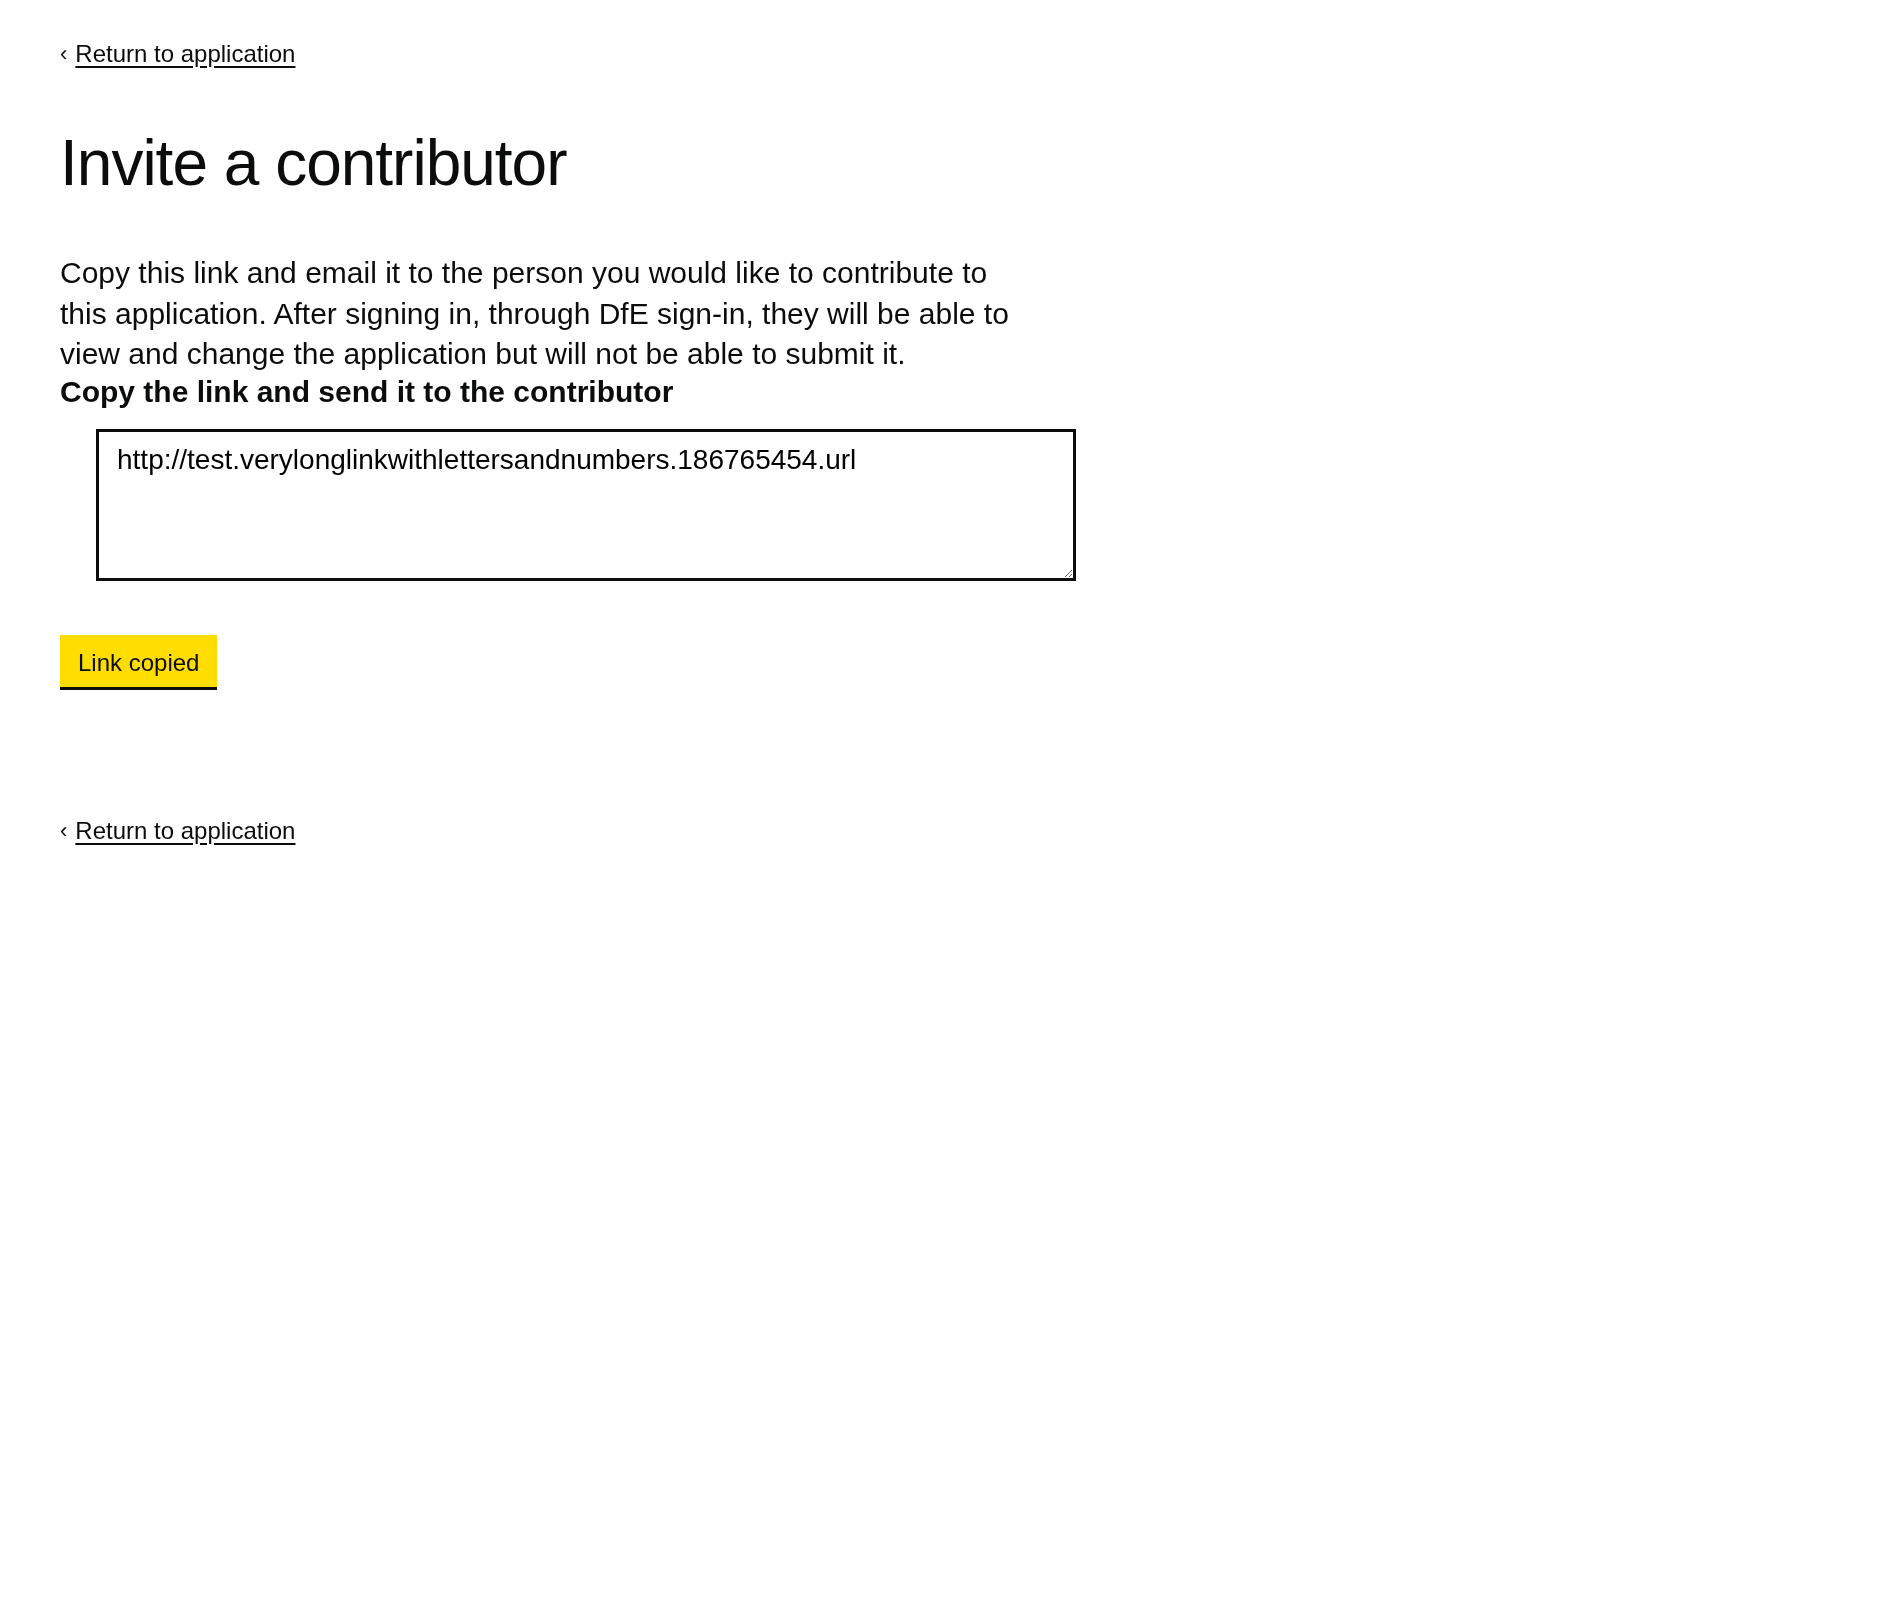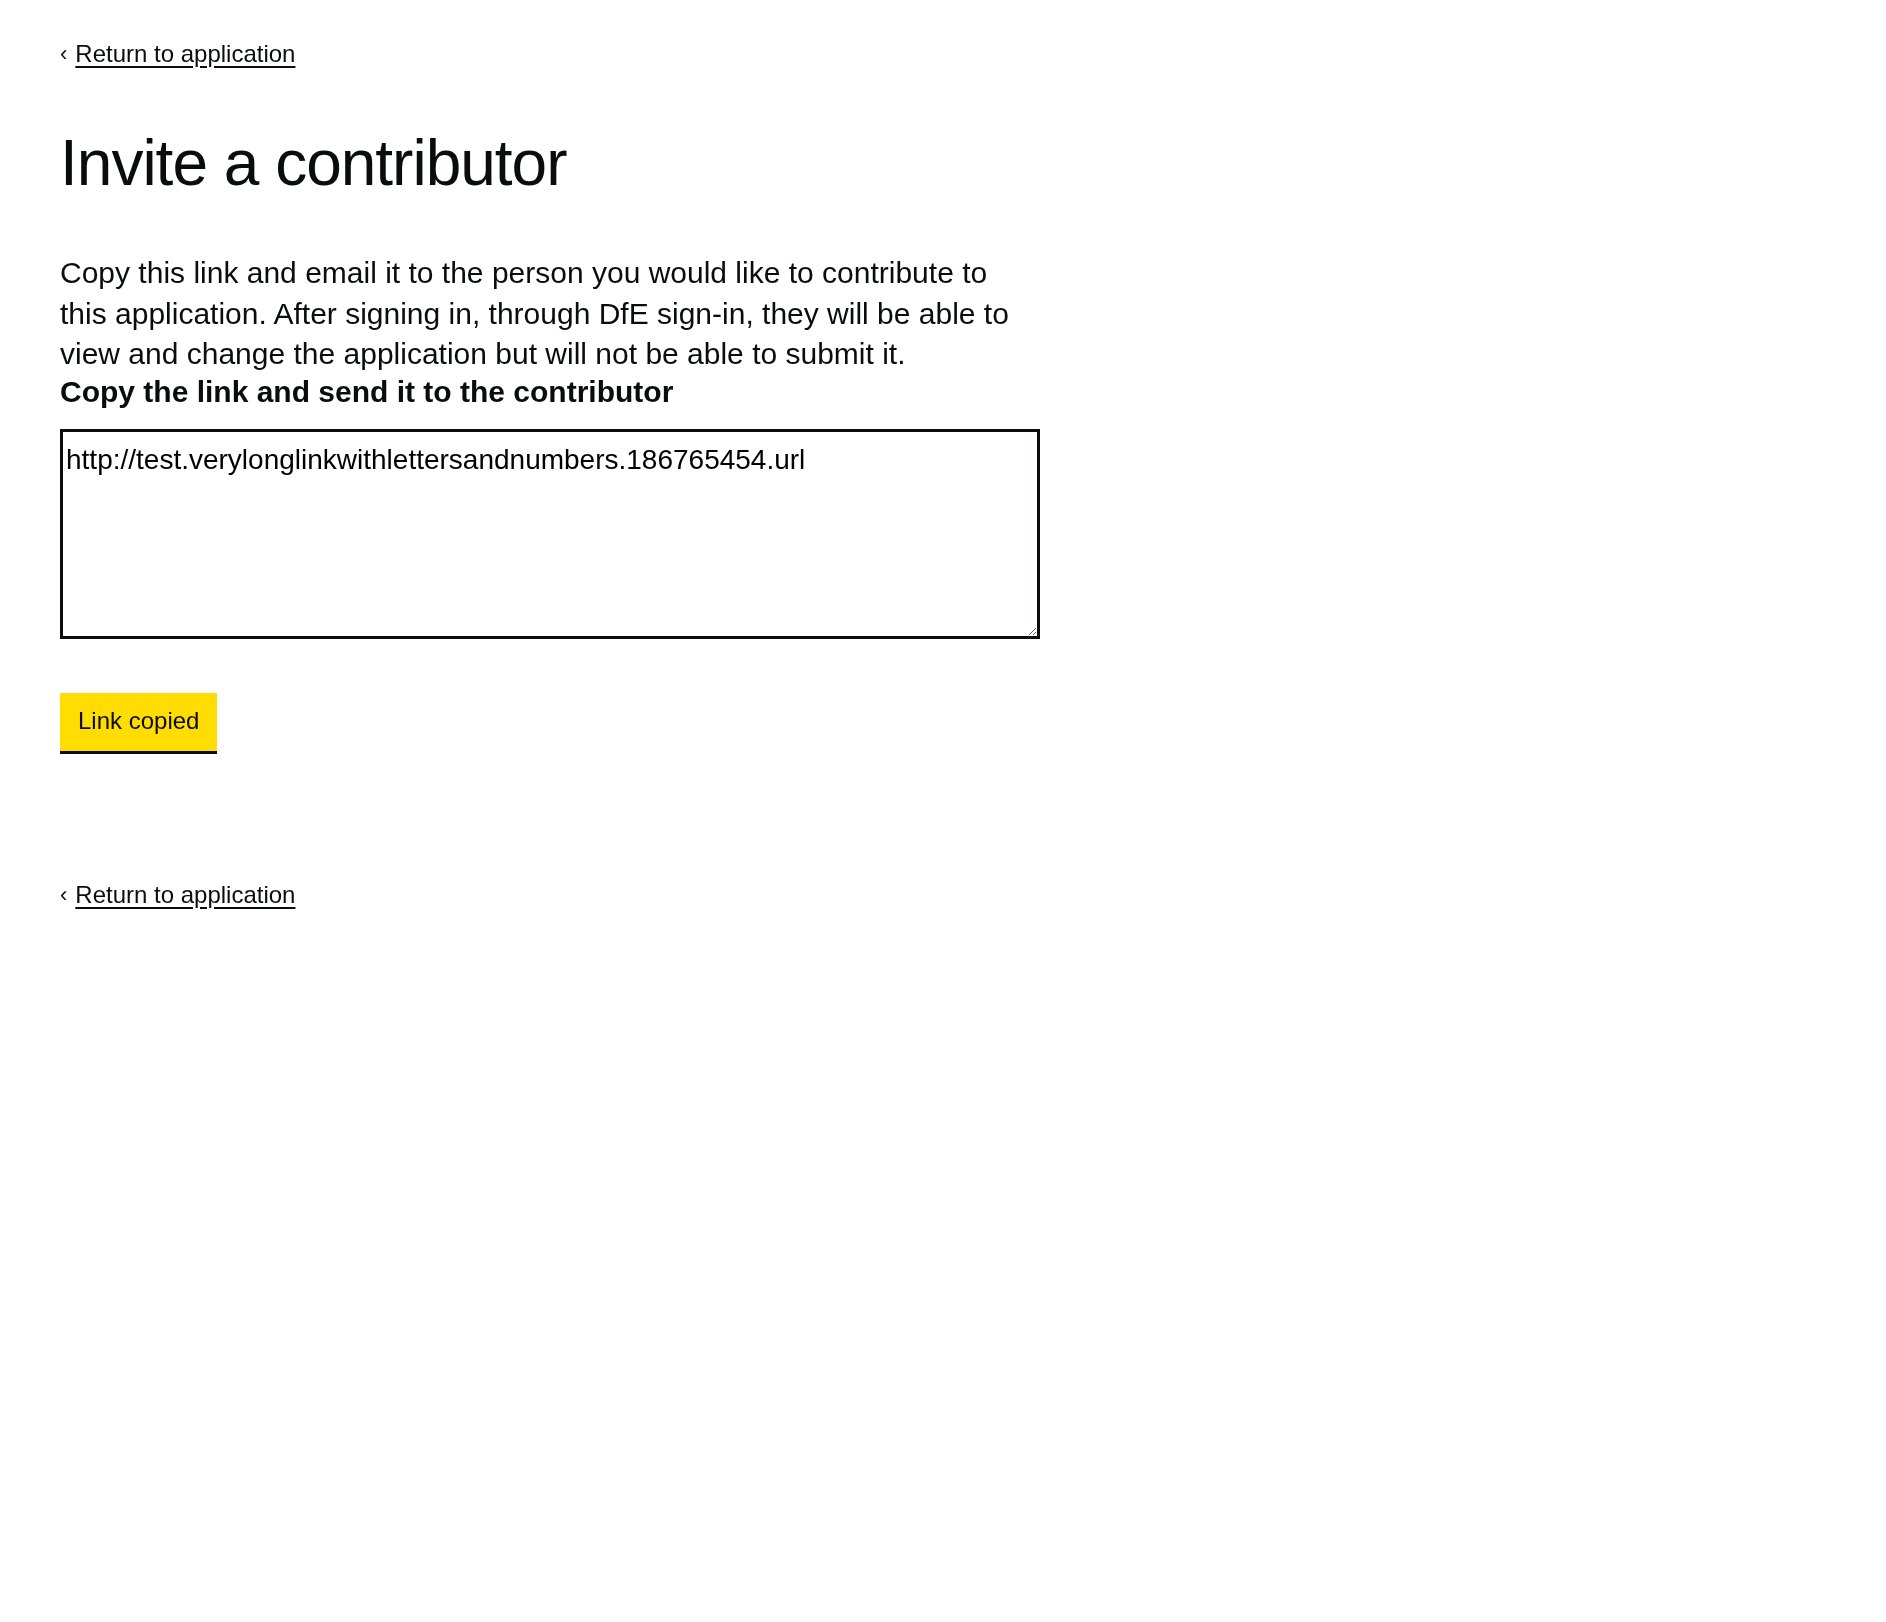--- a/index.html
+++ b/index.html
@@ -44,35 +44,36 @@
     }
     label.field-label {
       display: block;
       font-size: 30px;
       font-weight: 700;
       margin-bottom: 20px;
     }
     textarea.link-box {
       width: 980px;
       max-width: 100%;
-      height: 210px;
+      height: 152px;
       border: 3px solid #0b0c0c;
       font-size: 28px;
       font-family: inherit;
-      padding: 10px 3px;
+      padding: 10px 18px;
       resize: both;
       line-height: 1.3;
+      margin-left: 36px;
     }
     .copy-button {
       display: inline-block;
       background: #ffdd00;
       color: #0b0c0c;
       border: none;
       font-size: 24px;
-      padding: 14px 18px 16px 18px;
+      padding: 14px 18px 10px 18px;
       margin-top: 50px;
       cursor: pointer;
       font-family: inherit;
       box-shadow: 0 3px 0 #0b0c0c;
     }
     .footer-back {
       margin-top: 130px;
     }
     .footer-back .back-link {
       margin-bottom: 0;

